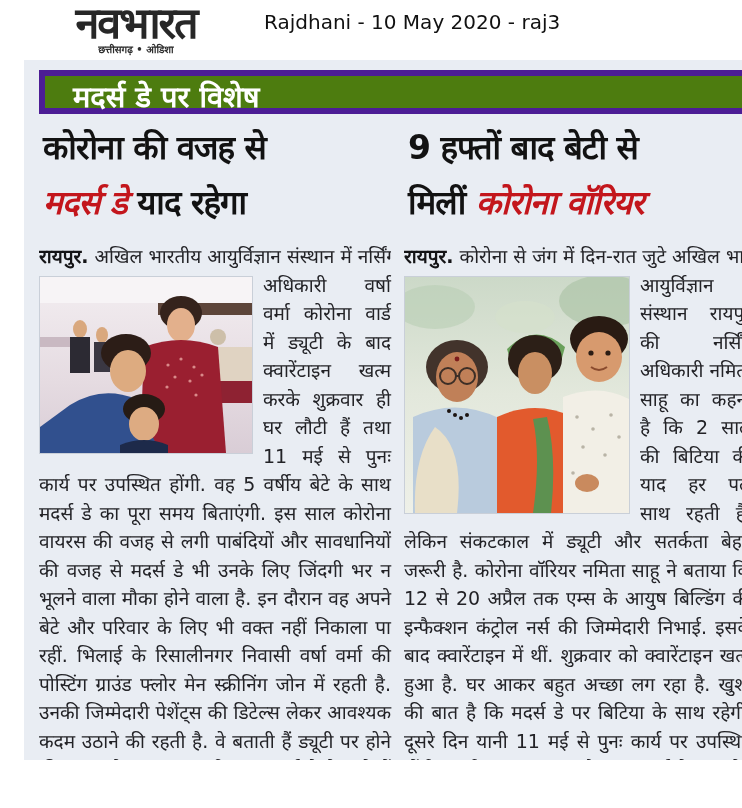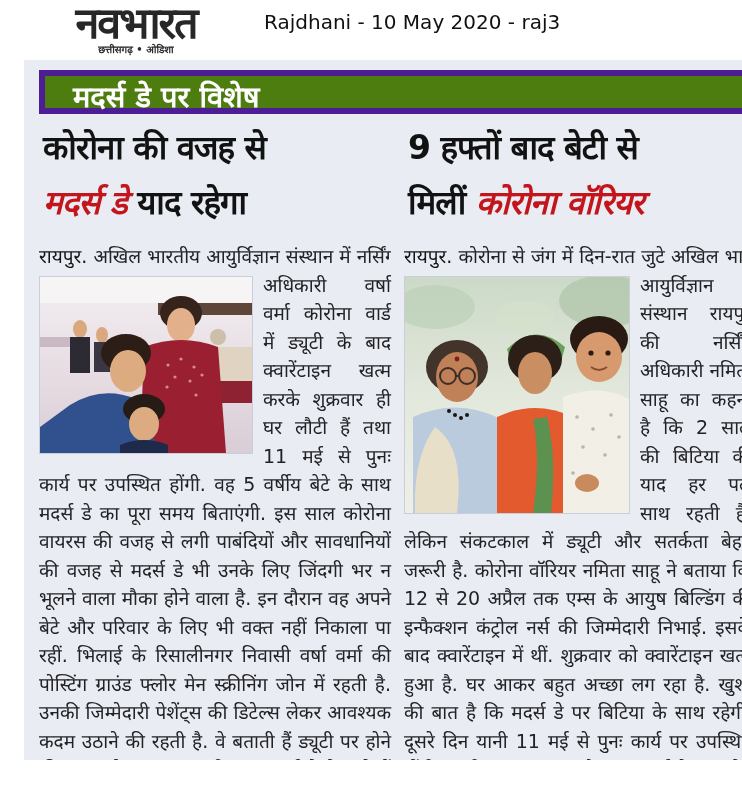--- a/index.html
+++ b/index.html
@@ -22,21 +22,21 @@
   .columns{position:absolute;left:15px;top:120px;width:713px;display:flex;gap:13px;}
   .col{box-sizing:border-box;}
   .col-left{width:352px;}
   .col-right{width:348px;}
 
   .headline{font-weight:800;font-size:33px;line-height:55px;color:#121212;letter-spacing:-1px;white-space:nowrap;padding-left:4px;}
   .headline .red{color:#c3161c;font-style:italic;}
 
   .article-body{margin-top:12px;font-size:19px;line-height:28.5px;color:#222226;text-align:justify;}
   .lead-line{white-space:nowrap;overflow:hidden;}
-  .dateline{font-weight:400;color:#141416;}
+  .dateline{font-weight:700;color:#141416;}
   .photo{float:left;margin:5px 10px 3px 0;border:1px solid #c9cfd8;background:#ddd;}
 
   [data-name]{}
 </style>
 </head>
 <body>
 
 <div class="page" data-name="newspaper-page">
   <div class="content-bg" data-name="content-background"></div>
 

